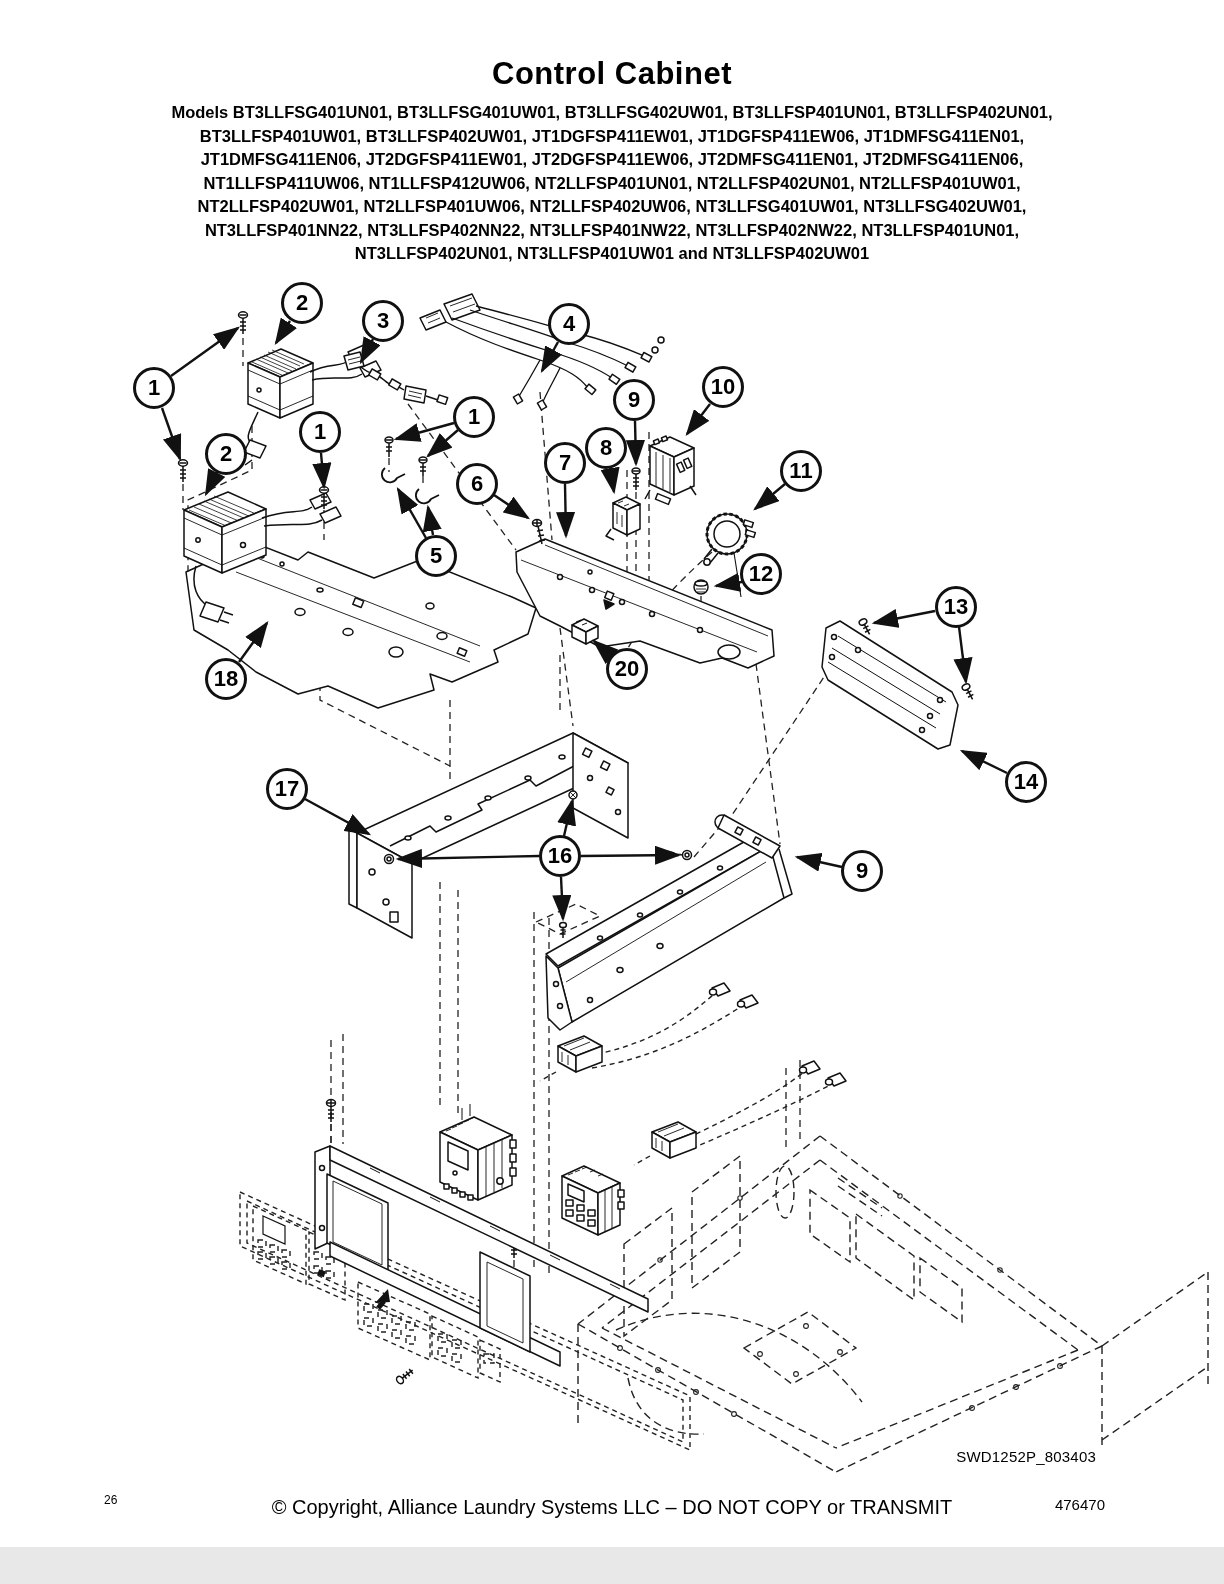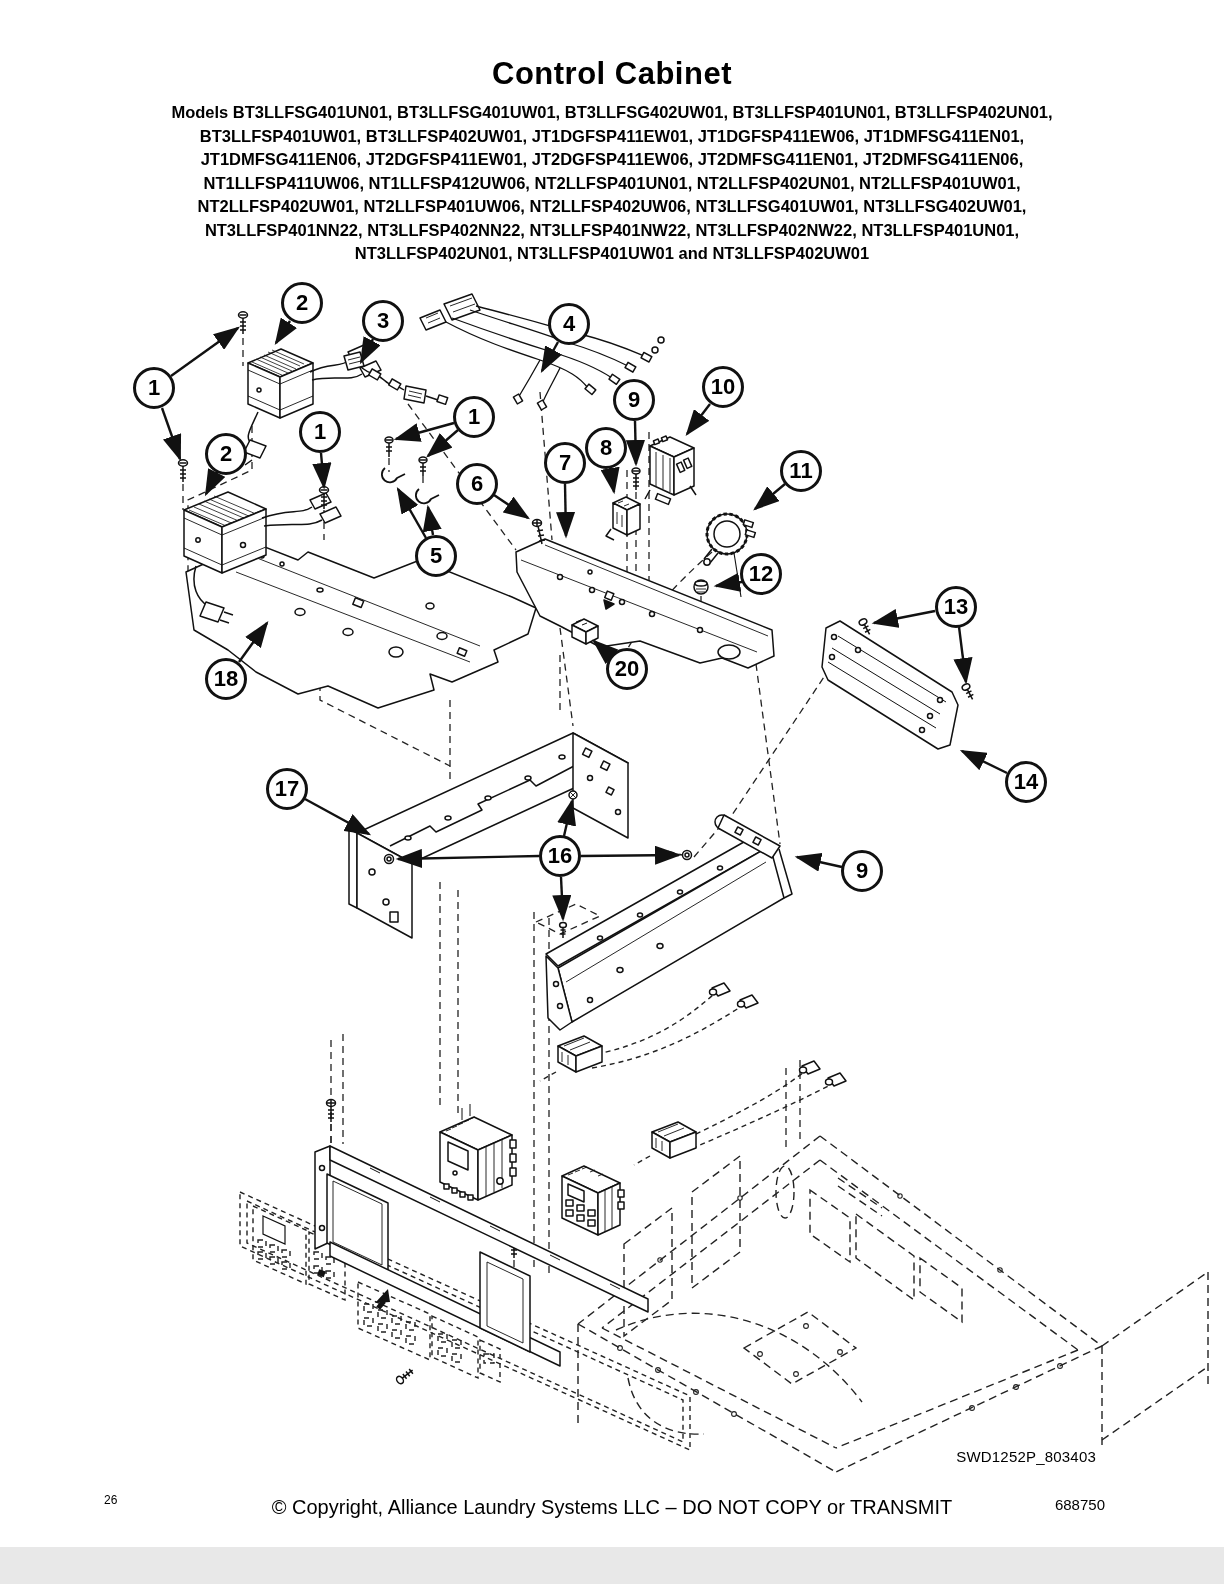--- a/index.html
+++ b/index.html
@@ -517,15 +517,15 @@
   <div class="callout" style="left:862px;top:871px">9</div>
   <div class="callout" style="left:560px;top:856px">16</div>
   <div class="callout" style="left:287px;top:789px">17</div>
   <div class="callout" style="left:226px;top:679px">18</div>
   <div class="callout" style="left:627px;top:669px">20</div>
 
   <div class="drawcode">SWD1252P_803403</div>
 
   <div class="footer-page">26</div>
   <div class="footer-copy">© Copyright, Alliance Laundry Systems LLC – DO NOT COPY or TRANSMIT</div>
-  <div class="footer-doc">688750</div>
+  <div class="footer-doc">476470</div>
 
 </div>
 
 </body></html>

